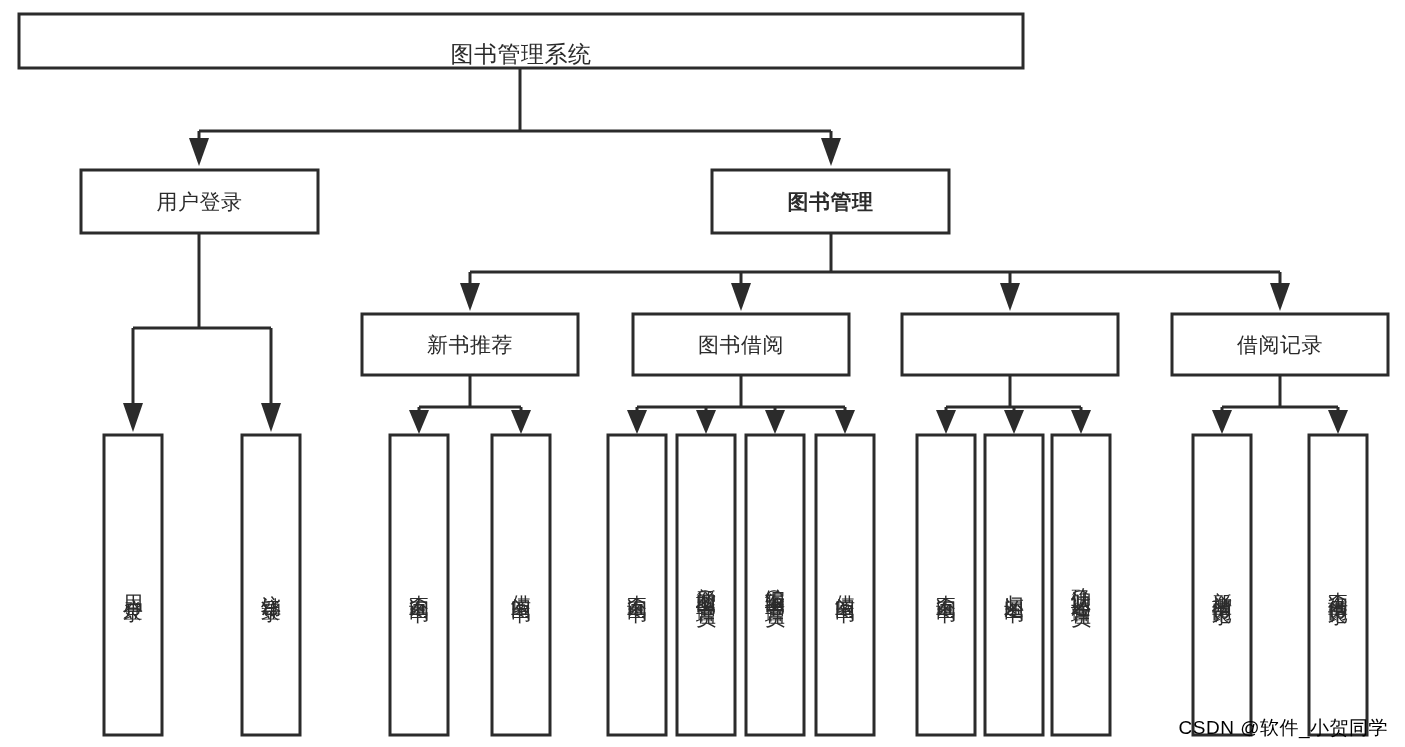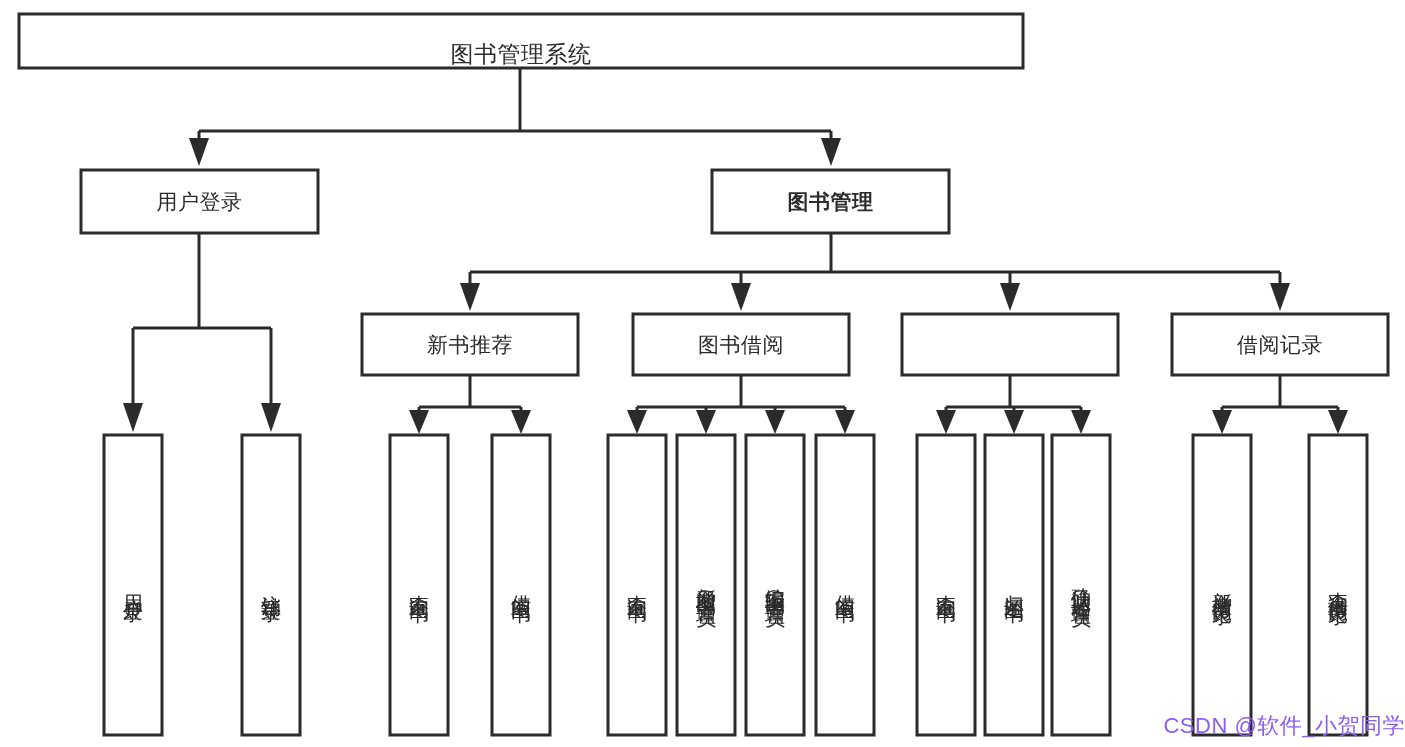--- a/index.html
+++ b/index.html
@@ -56,24 +56,24 @@
   .node-label.vertical {
     writing-mode: vertical-rl;
     text-orientation: upright;
     font-size: 20px;
     letter-spacing: 3px;
     line-height: 1.05;
     padding: 4px 0;
   }
   #watermark {
     position: absolute;
-    right: 0;
+    right: 17px;
     bottom: 6px;
-    font-size: 22px;
-    color: #8b5cf6;
+    font-size: 19px;
+    color: #000000;
     font-family: "Liberation Sans", "DejaVu Sans", sans-serif;
     letter-spacing: 0.5px;
     white-space: nowrap;
   }
 </style>
 </head>
 <body>
 
 <div id="canvas">
 

